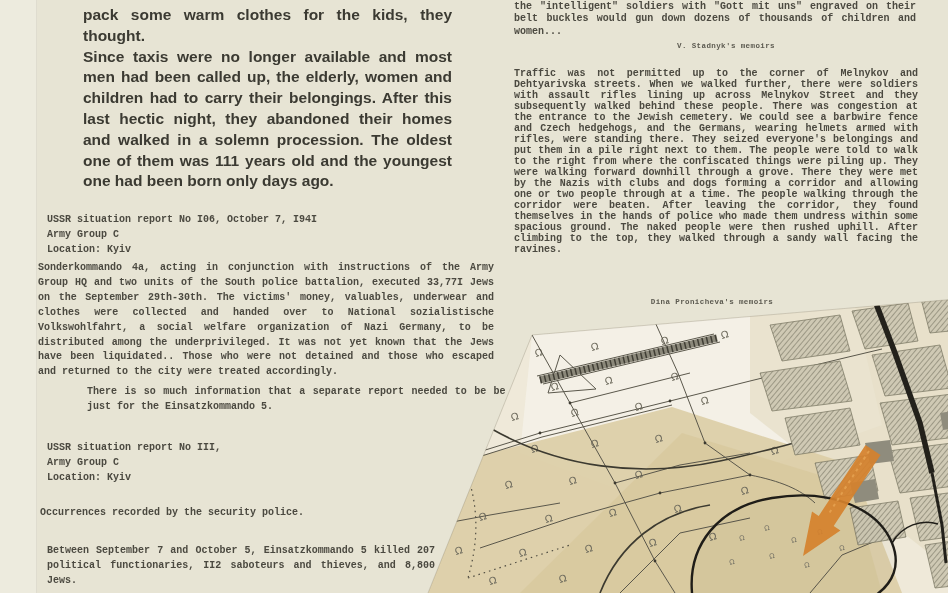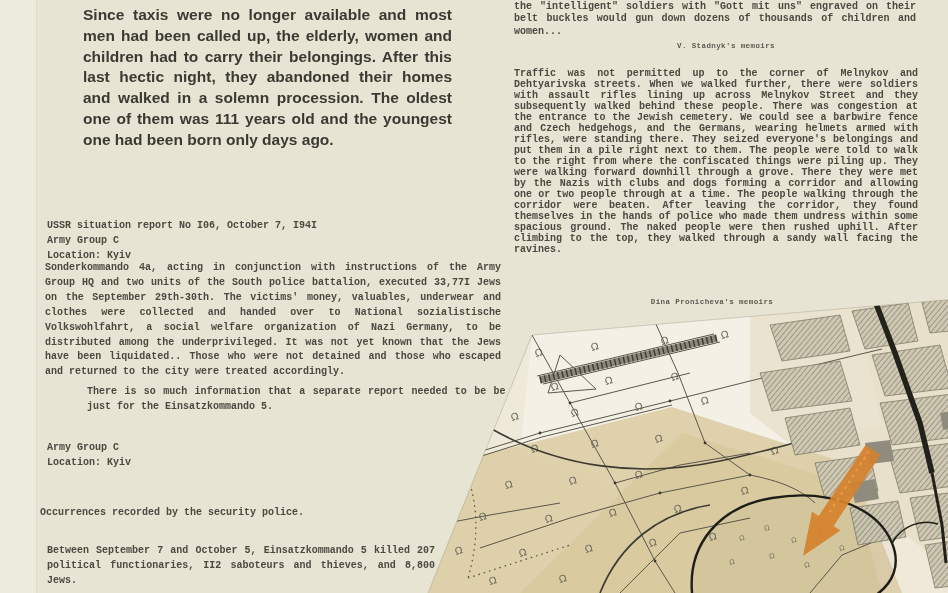--- a/index.html
+++ b/index.html
@@ -34,22 +34,22 @@
   .intro p{margin:0;}
   .tw{
     font-family:"Liberation Mono", monospace;
     color:var(--typewriter-text);
     font-weight:700;
     font-size:10px;line-height:14.9px;
     position:absolute;margin:0;
   }
   .just{text-align:justify;}
   .hline{white-space:pre;}
-  .rep1-head{left:47px;top:219px;width:420px;}
-  .rep1-body{left:45px;top:261px;width:456px;}
+  .rep1-head{left:47px;top:213px;width:420px;}
+  .rep1-body{left:38px;top:261px;width:456px;}
   .rep1-note{left:47px;top:385px;width:456px;margin-left:40px;}
   .rep2-head{left:47px;top:441px;width:340px;}
   .rep2-line1{left:40px;top:506px;width:420px;}
   .rep2-body{left:47px;top:544px;width:388px;}
   .mem1-text{left:514px;top:1px;width:402px;line-height:12.4px;}
   .mem1-attr{left:514px;top:42px;width:424px;}
   .mem2-text{left:514px;top:68px;width:404px;line-height:11px;}
   .mem2-attr{left:500px;top:298px;width:424px;}
   .attribution{
     position:absolute;margin:0;
@@ -63,34 +63,36 @@
     z-index:1;
   }
   .map-wrap svg{display:block;}
 </style>
 </head>
 <body>
 
 <div class="left-strip"></div>
 
 <section class="intro">
+  <p>pack some warm clothes for the kids, they thought.</p>
   <p>Since taxis were no longer available and most men had been called up, the elderly, women and children had to carry their belongings. After this last hectic night, they abandoned their homes and walked in a solemn procession. The oldest one of them was 111 years old and the youngest one had been born only days ago.</p>
 </section>
 
 <div class="tw rep1-head">
   <div class="hline">USSR situation report No I06, October 7, I94I</div>
   <div class="hline">Army Group C</div>
   <div class="hline">Location: Kyiv</div>
 </div>
 
 <p class="tw just rep1-body">Sonderkommando 4a, acting in conjunction with instructions of the Army Group HQ and two units of the South police battalion, executed 33,77I Jews on the September 29th-30th. The victims' money, valuables, underwear and clothes were collected and handed over to National sozialistische Volkswohlfahrt, a social welfare organization of Nazi Germany, to be distributed among the underprivileged. It was not yet known that the Jews have been liquidated.. Those who were not detained and those who escaped and returned to the city were treated accordingly.</p>
 
 <p class="tw just rep1-note">There is so much information that a separate report needed to be be filed just for the Einsatzkommando 5.</p>
 
 <div class="tw rep2-head">
+  <div class="hline">USSR situation report No III,</div>
   <div class="hline">Army Group C</div>
   <div class="hline">Location: Kyiv</div>
 </div>
 
 <p class="tw rep2-line1">Occurrences recorded by the security police.</p>
 <p class="tw just rep2-body">Between September 7 and October 5, Einsatzkommando 5 killed 207 political functionaries, II2 saboteurs and thieves, and 8,800 Jews.</p>
 
 <p class="tw just mem1-text">the "intelligent" soldiers with "Gott mit uns" engraved on their belt buckles would gun down dozens of thousands of children and women...</p>
 <p class="attribution mem1-attr">V. Stadnyk's memoirs</p>
 

